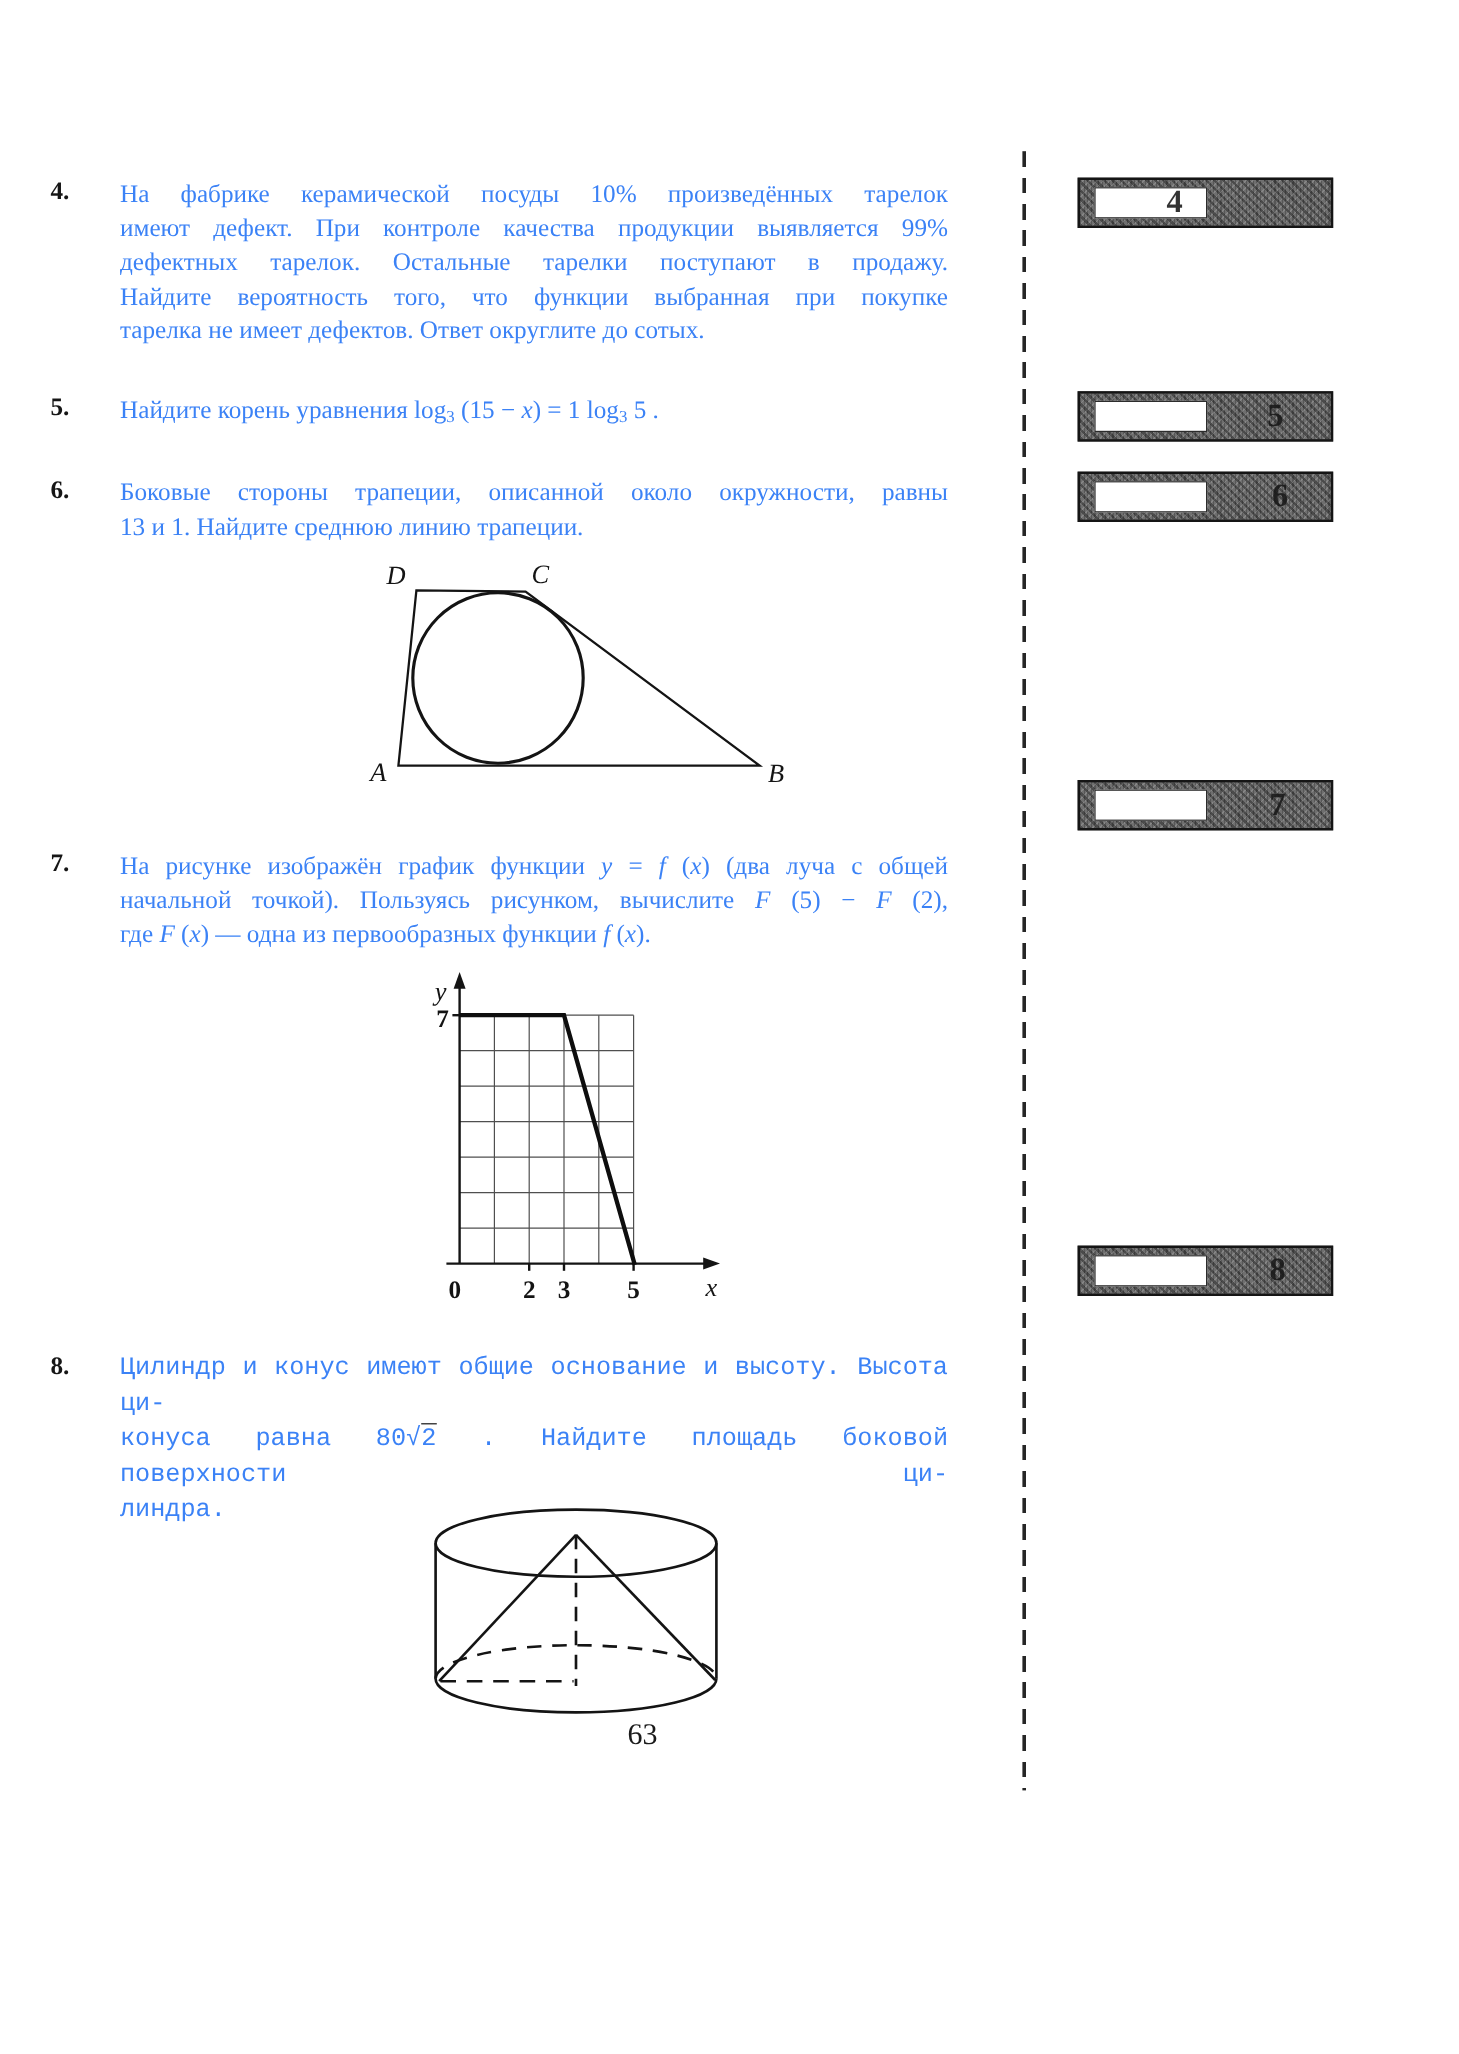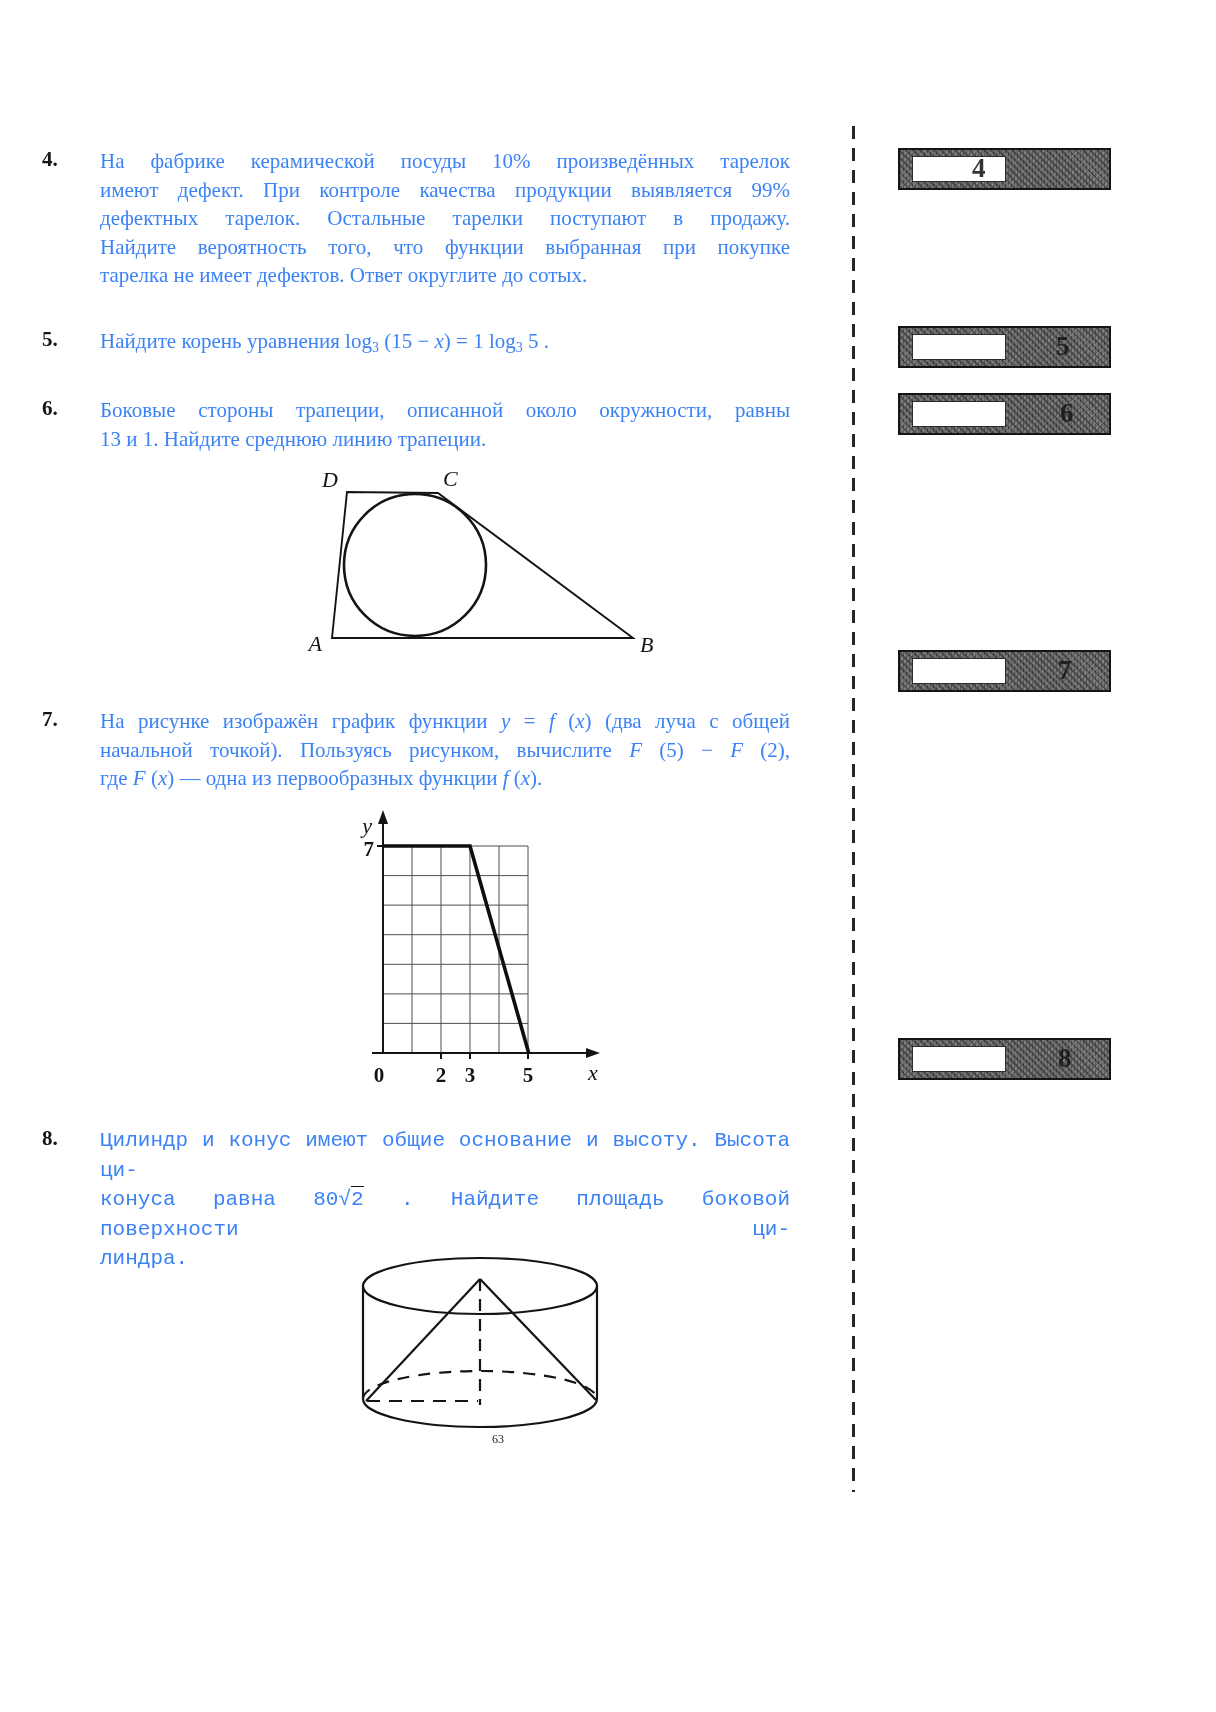--- a/index.html
+++ b/index.html
@@ -33,22 +33,22 @@
   }
   .awhite{
     position:absolute;left:12px;top:6px;width:92px;height:24px;
     background:#ffffff;border:1px solid #2c2c2c;
   }
   .adigit{
     position:absolute;top:3px;font-weight:700;font-size:27px;color:#181818;
     opacity:.88;font-family:"Liberation Serif",serif;
   }
   .pagenum{
-    position:absolute;top:1432px;left:492px;width:56px;text-align:left;
-    font-size:12px;color:#1a1a1a;
+    position:absolute;top:1432px;left:492px;width:56px;text-align:right;
+    font-size:25px;color:#1a1a1a;
   }
   .fig{position:absolute;}
   svg text{font-family:"Liberation Serif","DejaVu Serif",serif;}
   .flabel{font-style:italic;font-size:22px;fill:#141414;}
   .gtick{font-weight:700;font-size:21px;fill:#141414;}
 </style>
 </head>
 <body>
 
 <div class="separator"></div>

